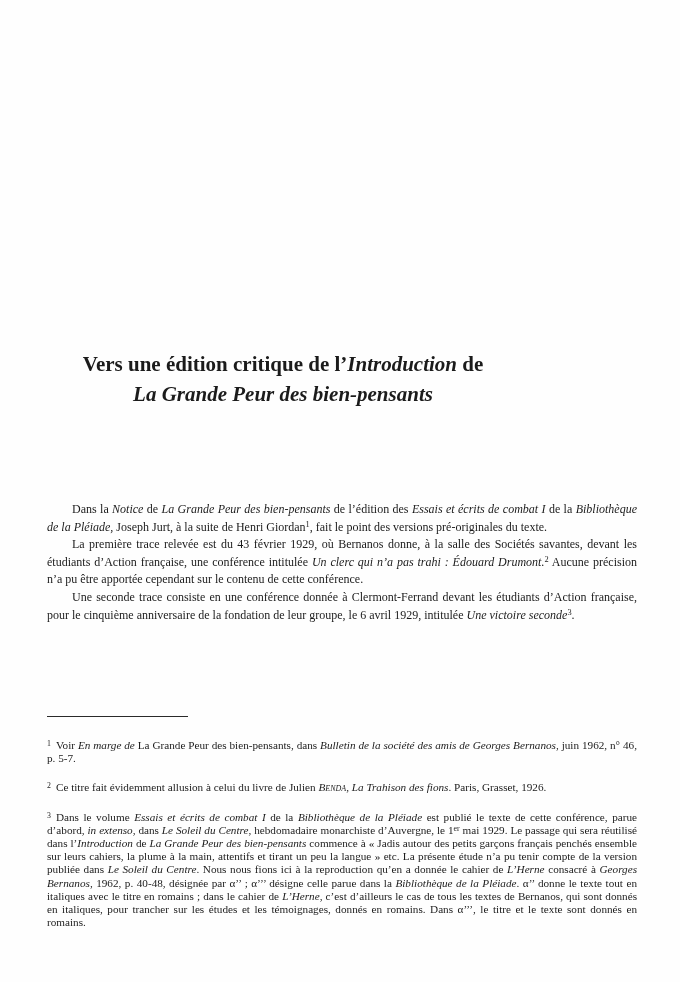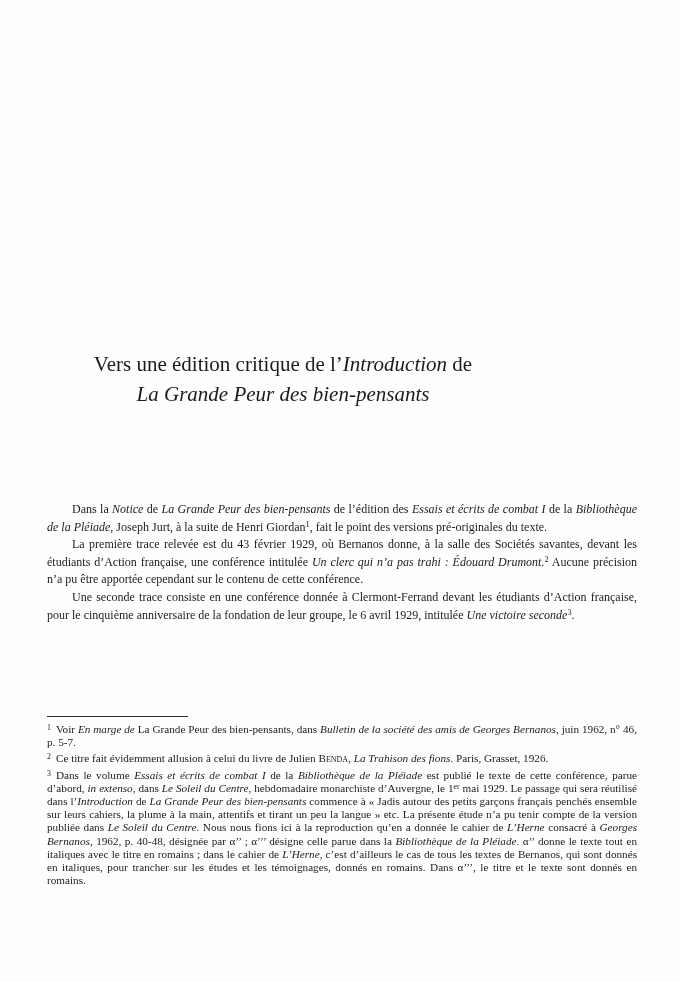--- a/index.html
+++ b/index.html
@@ -18,38 +18,38 @@
     color: #1b1b1b;
   }
   .title-block {
     position: absolute;
     top: 349px;
     left: 0;
     width: 566px;
     text-align: center;
     font-size: 21px;
     line-height: 30px;
-    font-weight: normal;
+    font-weight: bold;
   }
   .title-line { white-space: nowrap; }
   .body-text {
     position: absolute;
     top: 501px;
     left: 47px;
     width: 590px;
     font-size: 12px;
     line-height: 17.6px;
     text-align: justify;
   }
   .body-text p {
     margin: 0;
     text-indent: 25px;
   }
   .it { font-style: italic; }
-  .sc { font-variant: small-caps; }
+  .sc { font-variant: small-caps; font-style: italic; }
   .body-text sup {
     font-size: 70%;
     line-height: 0;
     vertical-align: 4px;
   }
   .footnote-rule {
     position: absolute;
     top: 716px;
     left: 47px;
     width: 141px;
@@ -60,21 +60,21 @@
   }
   .footnotes {
     position: absolute;
     top: 723px;
     left: 47px;
     width: 590px;
     font-size: 11.2px;
     line-height: 13.2px;
     text-align: justify;
   }
-  .footnote { margin: 0 0 3px 0; }
+  .footnote { margin: 16px 0 3px 0; }
   .fn-num {
     font-size: 95%;
     line-height: 0;
     vertical-align: 3px;
     padding-right: 5px;
   }
   .footnotes sup {
     font-size: 70%;
     line-height: 0;
     vertical-align: 3px;

